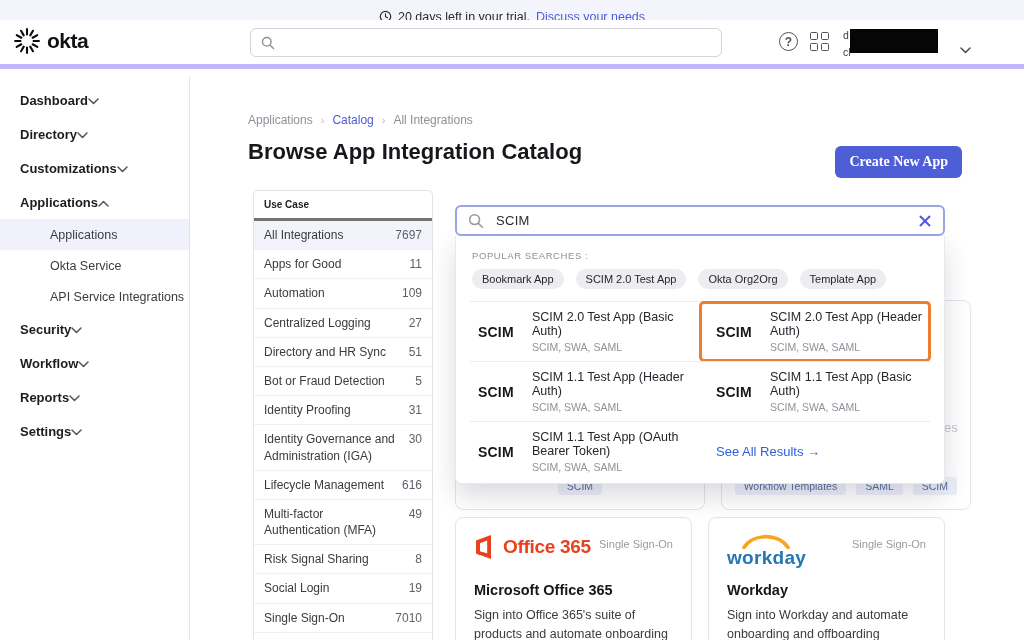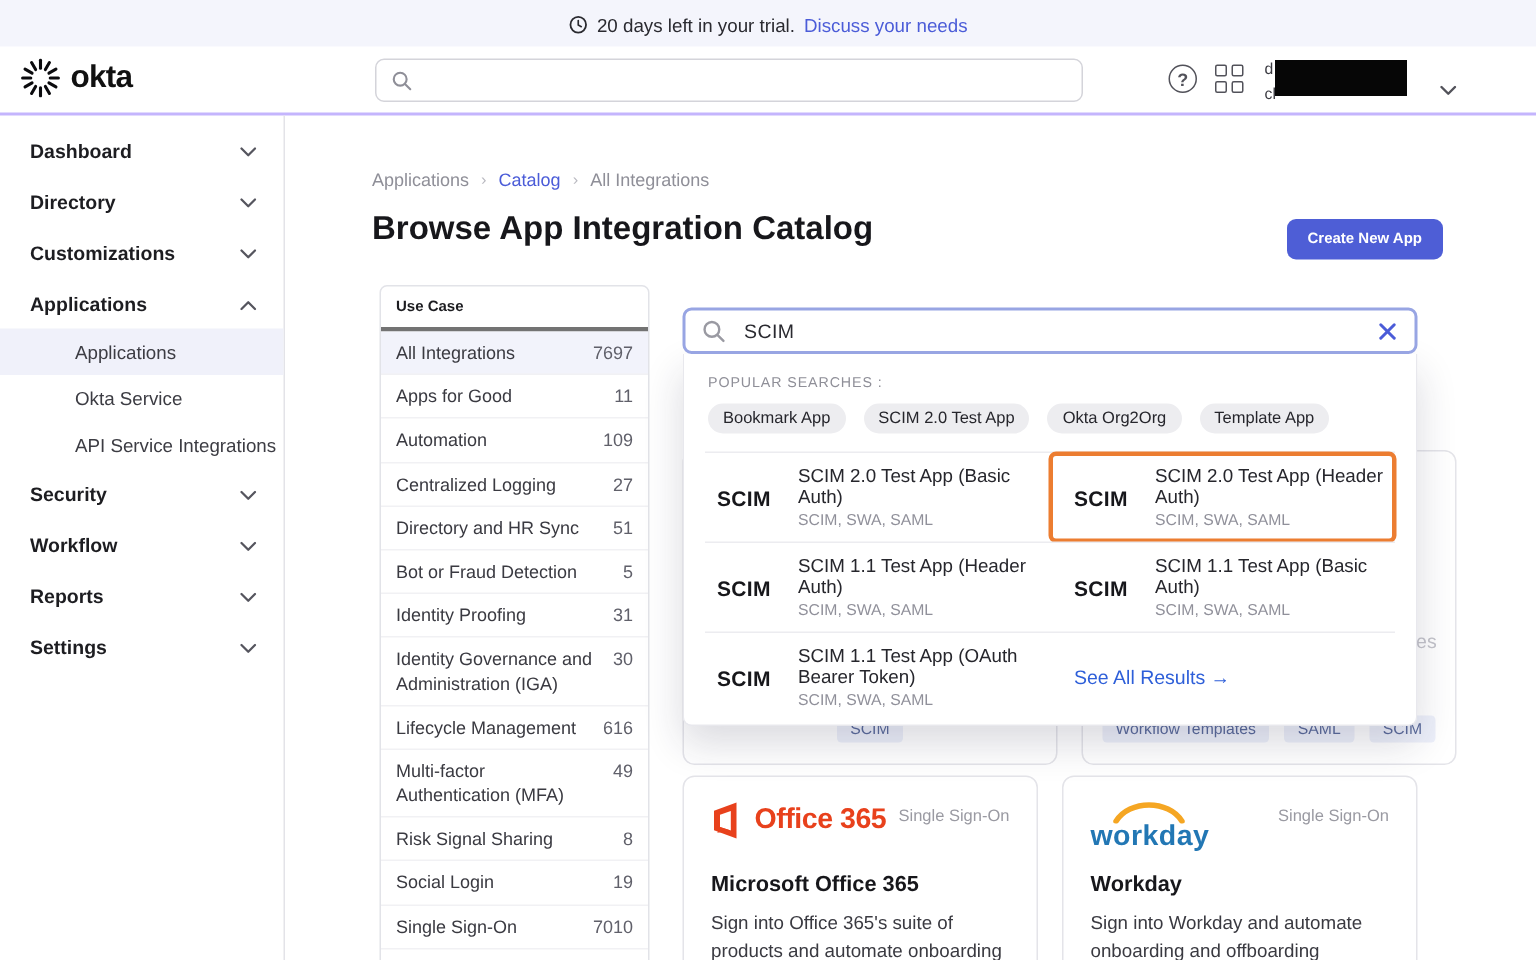--- a/index.html
+++ b/index.html
@@ -6,21 +6,21 @@
   .app{position:relative;width:1024px;height:640px;background:#fff;overflow:hidden;
        font-family:"Liberation Sans",sans-serif;color:#1d1d21;-webkit-font-smoothing:antialiased;}
 
   
   .banner{position:absolute;top:0;left:0;right:0;height:33px;background:#f4f5fc;
           border-bottom:6px solid #b91c1c;display:flex;align-items:center;justify-content:center;
           gap:6px;font-size:12.5px;color:#2a2a30;}
   .banner-link{color:#4b5cd8;cursor:pointer;}
 
   
-  .hdr{position:absolute;top:31px;left:0;right:0;height:44px;background:#fff;border-bottom:3px solid #c4b5fd;}
+  .hdr{position:absolute;top:20px;left:0;right:0;height:44px;background:#fff;border-bottom:5px solid #c4b5fd;}
   .logo{position:absolute;left:14px;top:8px;display:flex;align-items:center;gap:7px;}
   .logo-word{font-size:21px;font-weight:700;letter-spacing:-0.5px;color:#111;}
   .hdr-search{position:absolute;left:250px;top:8px;width:472px;height:29px;border:1px solid #d4d4da;
               border-radius:6px;display:flex;align-items:center;padding:0 10px;gap:8px;box-sizing:border-box;background:#fff;}
   .hdr-search input{border:none;outline:none;flex:1;font-size:12.5px;color:#3a3a41;
                     font-family:"Liberation Sans",sans-serif;background:transparent;}
   .hdr-search input::placeholder{color:#9a9aa2;}
   .help-icon{position:absolute;left:779px;top:12px;width:19px;height:19px;border:1.6px solid #52525a;border-radius:50%;
              display:flex;align-items:center;justify-content:center;font-size:12px;font-weight:700;color:#52525a;box-sizing:border-box;cursor:pointer;}
   .grid-icon{position:absolute;left:810px;top:12px;width:20px;height:20px;display:grid;
@@ -29,35 +29,35 @@
   .user-area{position:absolute;left:843px;top:8px;width:112px;height:30px;cursor:pointer;}
   .user-l1,.user-l2{position:absolute;left:0;font-size:10.5px;color:#3a3a41;}
   .user-l1{top:1px;}
   .user-l2{bottom:0px;}
   .redact{position:absolute;left:7px;top:1px;width:88px;height:24px;background:#060606;}
   .user-chev{position:absolute;left:960px;top:20px;}
 
   
   .sidebar{position:absolute;top:77px;left:0;width:190px;bottom:0;border-right:1px solid #e3e3e8;
            box-sizing:border-box;padding-top:6px;background:#fff;}
-  .side-item{height:34px;display:flex;align-items:center;justify-content:space-between;
+  .side-item{height:34px;display:flex;align-items:center;
              padding:0 18px 0 20px;font-size:13px;font-weight:700;color:#1d1d21;cursor:pointer;}
   .side-sub{height:31px;display:flex;align-items:center;padding-left:50px;font-size:12.5px;color:#3c3c43;cursor:pointer;}
   .side-sub.selected{background:#f0f1fa;}
 
   
   .main{position:absolute;top:77px;left:190px;right:0;bottom:0;overflow:hidden;background:#fff;}
   .breadcrumb{position:absolute;left:58px;top:36px;font-size:12px;color:#8f8f98;
               display:flex;gap:8px;align-items:center;}
   .crumb-sep{color:#b9b9c0;font-size:11px;}
   .crumb-link{color:#4b5cd8;cursor:pointer;}
   .page-title{position:absolute;left:58px;top:62px;font-size:22px;font-weight:700;color:#17171b;}
-  .create-btn{position:absolute;right:62px;top:69px;background:#4e5ed6;color:#fff;font-size:10px;
+  .create-btn{position:absolute;right:62px;top:69px;background:#4e5ed6;color:#fff;font-size:14px;
               font-weight:700;padding:8px 14px;border-radius:6px;border:none;cursor:pointer;
-              font-family:Liberation Sans, sans-serif;}
+              font-family:Liberation Serif, serif;}
 
   
   .usecase{position:absolute;left:63px;top:113px;width:180px;}
   .uc-panel{border:1px solid #e2e3e8;border-radius:5px;background:#fff;overflow:hidden;}
   .uc-head{padding:8px 10px;font-size:10px;font-weight:700;border-bottom:3px solid #737373;}
   .uc-row{display:flex;justify-content:space-between;align-items:flex-start;padding:6px 10px;
           font-size:12px;color:#3a3a41;border-bottom:1px solid #f1f1f4;cursor:pointer;line-height:1.35;}
   .uc-row:last-child{border-bottom:none;}
   .uc-row.selected{background:#f2f3fb;}
   .uc-count{color:#60606a;margin-left:8px;white-space:nowrap;}

